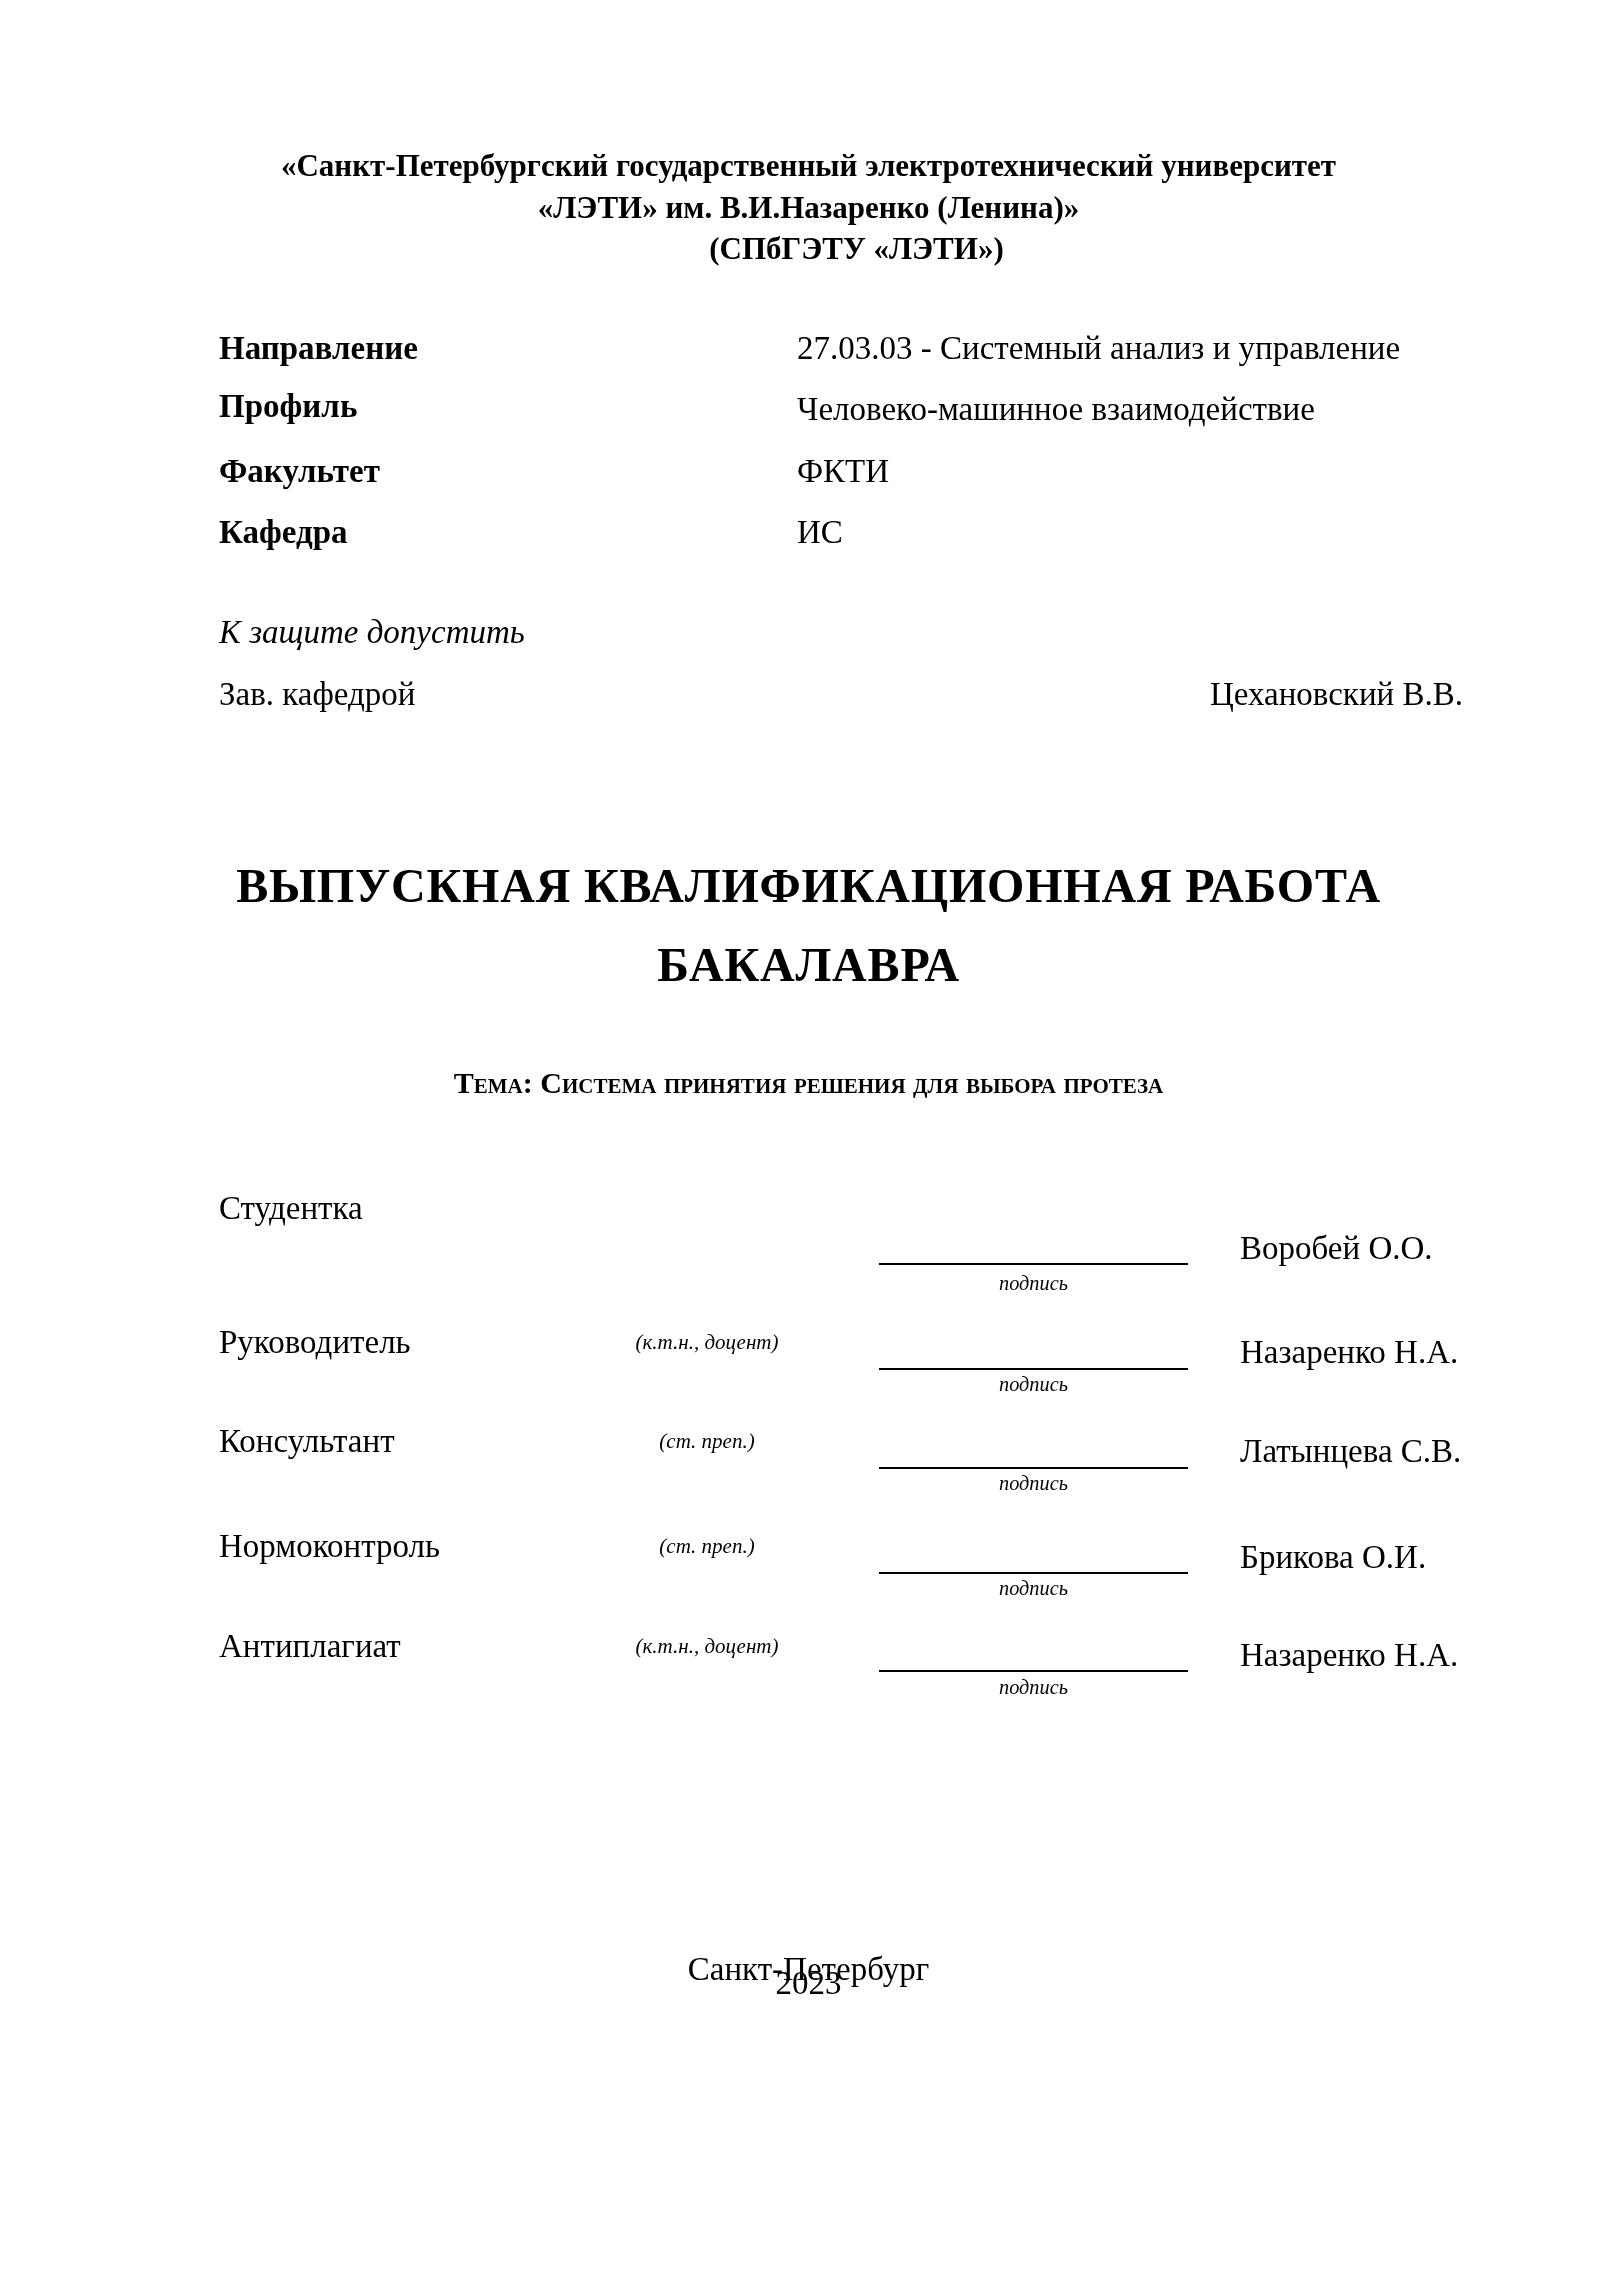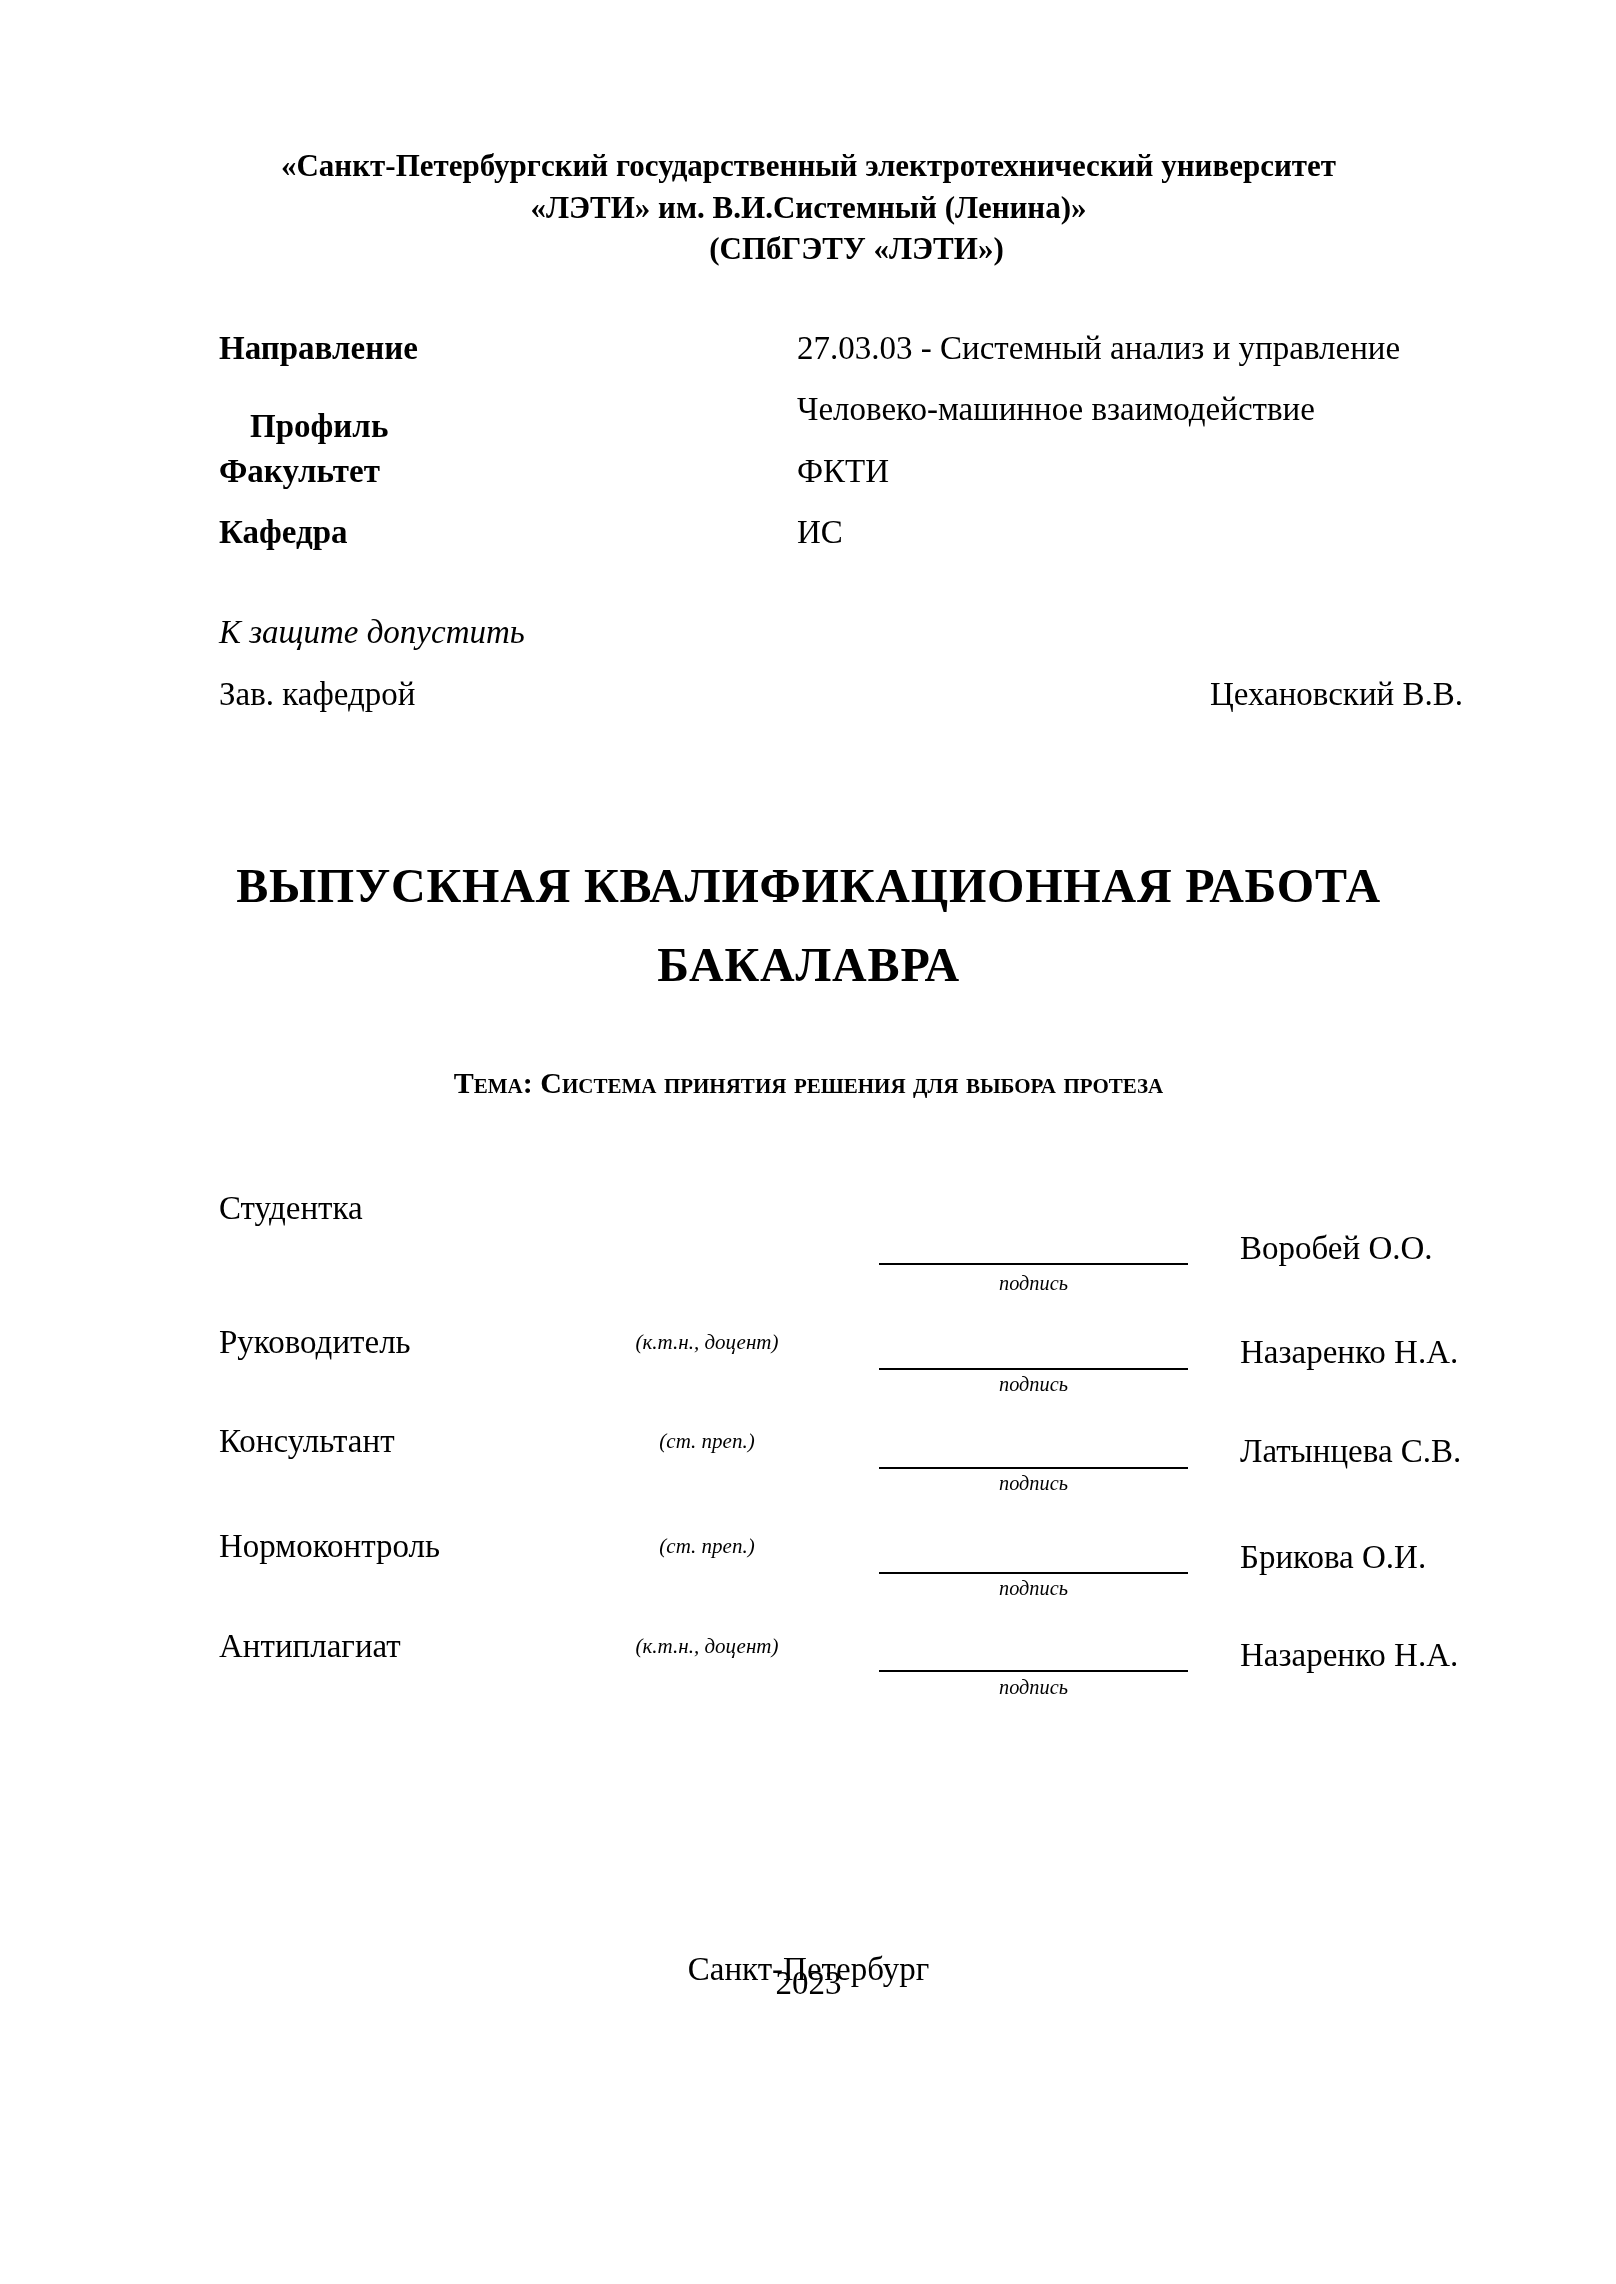--- a/index.html
+++ b/index.html
@@ -18,27 +18,27 @@
     .sig-label { font-size: 33px; left: 219px; }
     .sig-deg { font-style: italic; font-size: 21px; width: 312px; left: 551px; text-align: center; }
     .sig-line { left: 879px; width: 309px; height: 0; border-top: 2.3px solid #000; }
     .sig-cap { font-style: italic; font-size: 20.3px; left: 879px; width: 309px; text-align: center; }
     .sig-name { font-size: 33px; left: 1240px; text-align: right; }
   </style>
 </head>
 <body>
 
 <div class="abs center hdr" style="top:145px;">«Санкт-Петербургский государственный электротехнический университет</div>
-<div class="abs center hdr" style="top:187px;">«ЛЭТИ» им. В.И.Системный (Ленина)»</div>
+<div class="abs center hdr" style="top:187px;">«ЛЭТИ» им. В.И.Назаренко (Ленина)»</div>
 <div class="abs center hdr" style="top:228px;padding-left:48px;">(СПбГЭТУ «ЛЭТИ»)</div>
 
 <div>
   <div class="abs info-label" style="top:330px;">Направление</div>
   <div class="abs info-value" style="top:330px;">27.03.03 - Системный анализ и управление</div>
-  <div class="abs info-label" style="top:408px;margin-left:31px;">Профиль</div>
+  <div class="abs info-label" style="top:388px;">Профиль</div>
   <div class="abs info-value" style="top:391px;">Человеко-машинное взаимодействие</div>
   <div class="abs info-label" style="top:453px;">Факультет</div>
   <div class="abs info-value" style="top:453px;">ФКТИ</div>
   <div class="abs info-label" style="top:514px;">Кафедра</div>
   <div class="abs info-value" style="top:514px;">ИС</div>
 </div>
 
 <div class="abs t42" style="top:614px; left:219px; font-style:italic;">К защите допустить</div>
 <div class="abs t42" style="top:676px; left:219px;">Зав. кафедрой</div>
 <div class="abs t42" style="top:676px; right:154px;">Цехановский В.В.</div>

